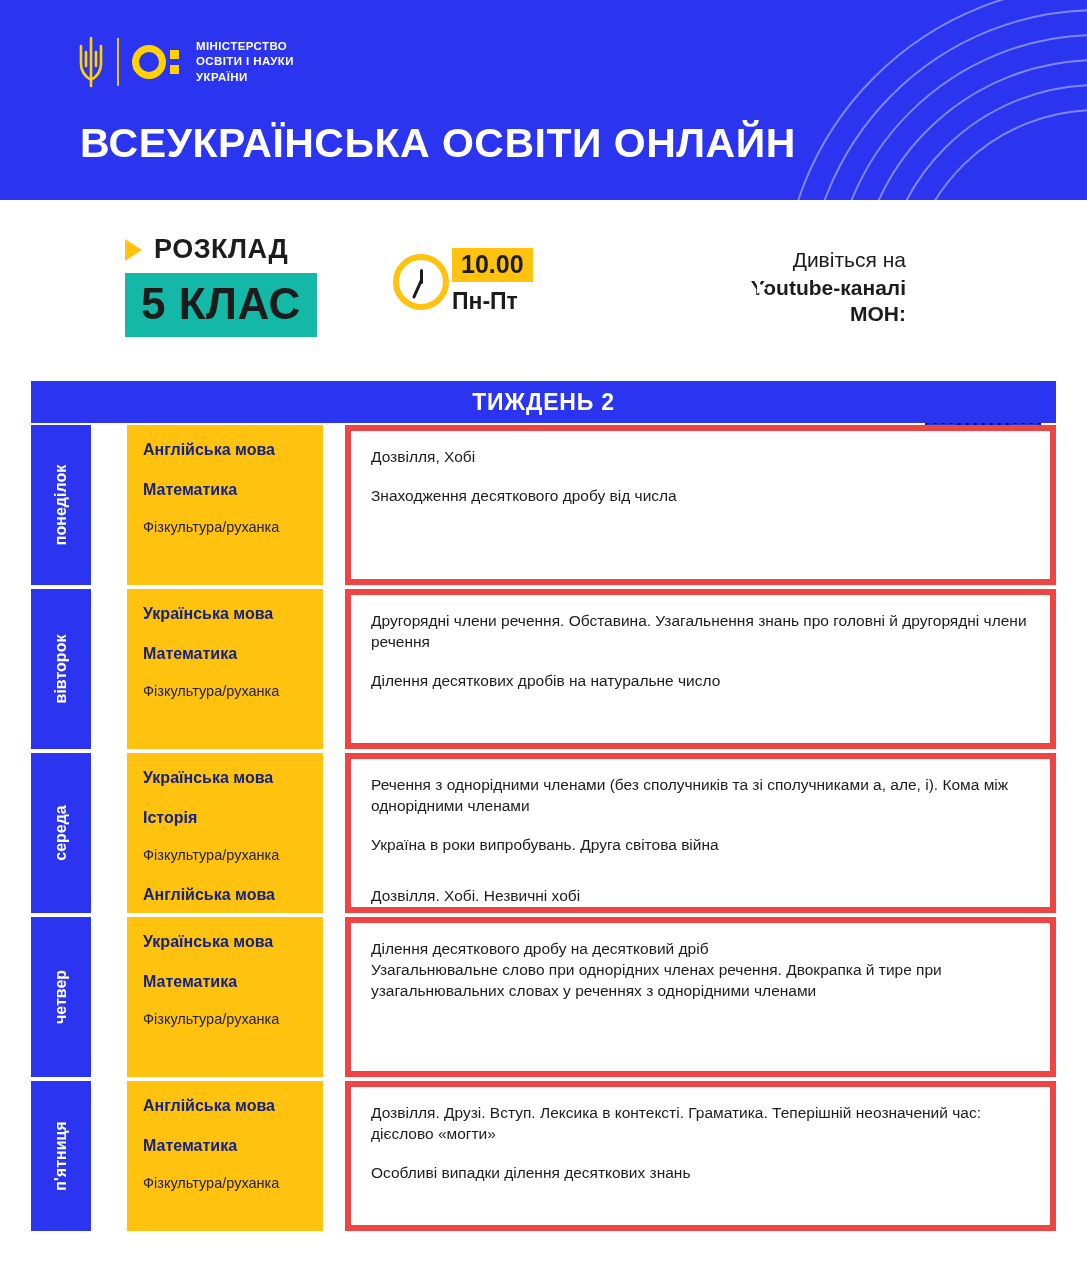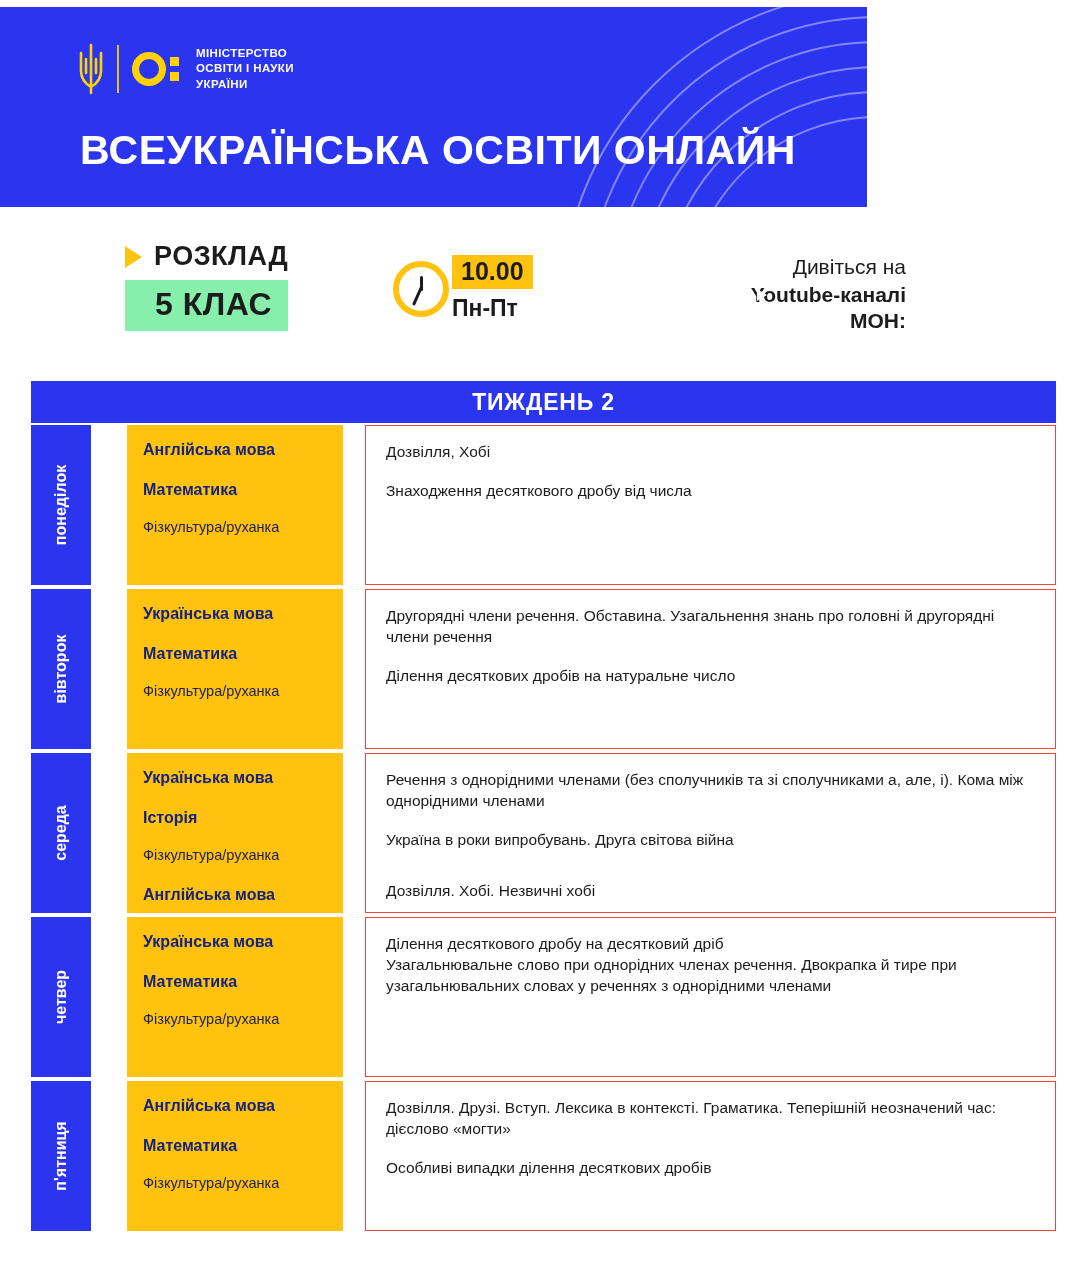--- a/index.html
+++ b/index.html
@@ -9,25 +9,24 @@
     height: 1280px;
     background: #ffffff;
     font-family: "Liberation Sans", sans-serif;
     overflow: hidden;
     position: relative;
   }
 
   
   .header {
     position: relative;
-    width: 867px;
+    width: 1087px;
     height: 200px;
     background: #2b35f0;
     overflow: hidden;
-    margin-top: 7px;
   }
   .header-arcs {
     position: absolute;
     right: -60px;
     top: -130px;
     width: 520px;
     height: 520px;
     pointer-events: none;
   }
   .logo-wrap {
@@ -105,24 +104,24 @@
     border-bottom: 11px solid transparent;
   }
   .schedule-word {
     font-size: 27px;
     font-weight: bold;
     color: #1c1c1c;
     letter-spacing: .5px;
   }
   .class-badge {
     margin-top: 8px;
-    background: #86efac;
+    background: #14b8a6;
     display: inline-block;
-    padding: 6px 16px 8px 30px;
-    font-size: 32px;
+    padding: 6px 16px 8px 16px;
+    font-size: 44px;
     font-weight: bold;
     color: #1c1c1c;
     letter-spacing: .5px;
   }
   .time-block {
     position: absolute;
     left: 352px;
     top: 48px;
     display: flex;
     align-items: center;
@@ -253,41 +252,41 @@
     align-items: center;
     justify-content: center;
     position: relative;
   }
   .day-cell span {
     transform: rotate(-90deg);
     white-space: nowrap;
     display: block;
   }
   .subjects-cell {
-    width: 216px;
+    width: 196px;
     background: #ffc20e;
     padding: 16px 0 14px 16px;
     margin-left: 36px;
   }
   .subj {
     font-size: 16px;
     font-weight: bold;
     color: #16237a;
     margin-bottom: 22px;
     line-height: 1.1;
   }
   .subj.last { margin-bottom: 0; }
   .subj.light {
     font-weight: normal;
     font-size: 14.5px;
     color: #23234a;
   }
   .topics-cell {
     flex: 1;
-    border: 1px solid #ef4444;
+    border: 6px solid #ef4444;
     background: #ffffff;
     padding: 16px 22px 14px 20px;
     margin-left: 22px;
   }
   .topic {
     font-size: 15.5px;
     color: #1c1c1c;
     line-height: 1.35;
     margin-bottom: 18px;
   }
@@ -437,16 +436,16 @@
       <div class="day-cell">
         <span>п'ятниця</span>
       </div>
       <div class="subjects-cell">
         <div class="subj">Англійська мова</div>
         <div class="subj">Математика</div>
         <div class="subj light last">Фізкультура/руханка</div>
       </div>
       <div class="topics-cell">
         <div class="topic">Дозвілля. Друзі. Вступ. Лексика в контексті. Граматика. Теперішній неозначений час: дієслово «могти»</div>
-        <div class="topic last">Особливі випадки ділення десяткових дробів</div>
+        <div class="topic last">Особливі випадки ділення десяткових знань</div>
       </div>
     </div>
   </div>
 
 </body></html>

